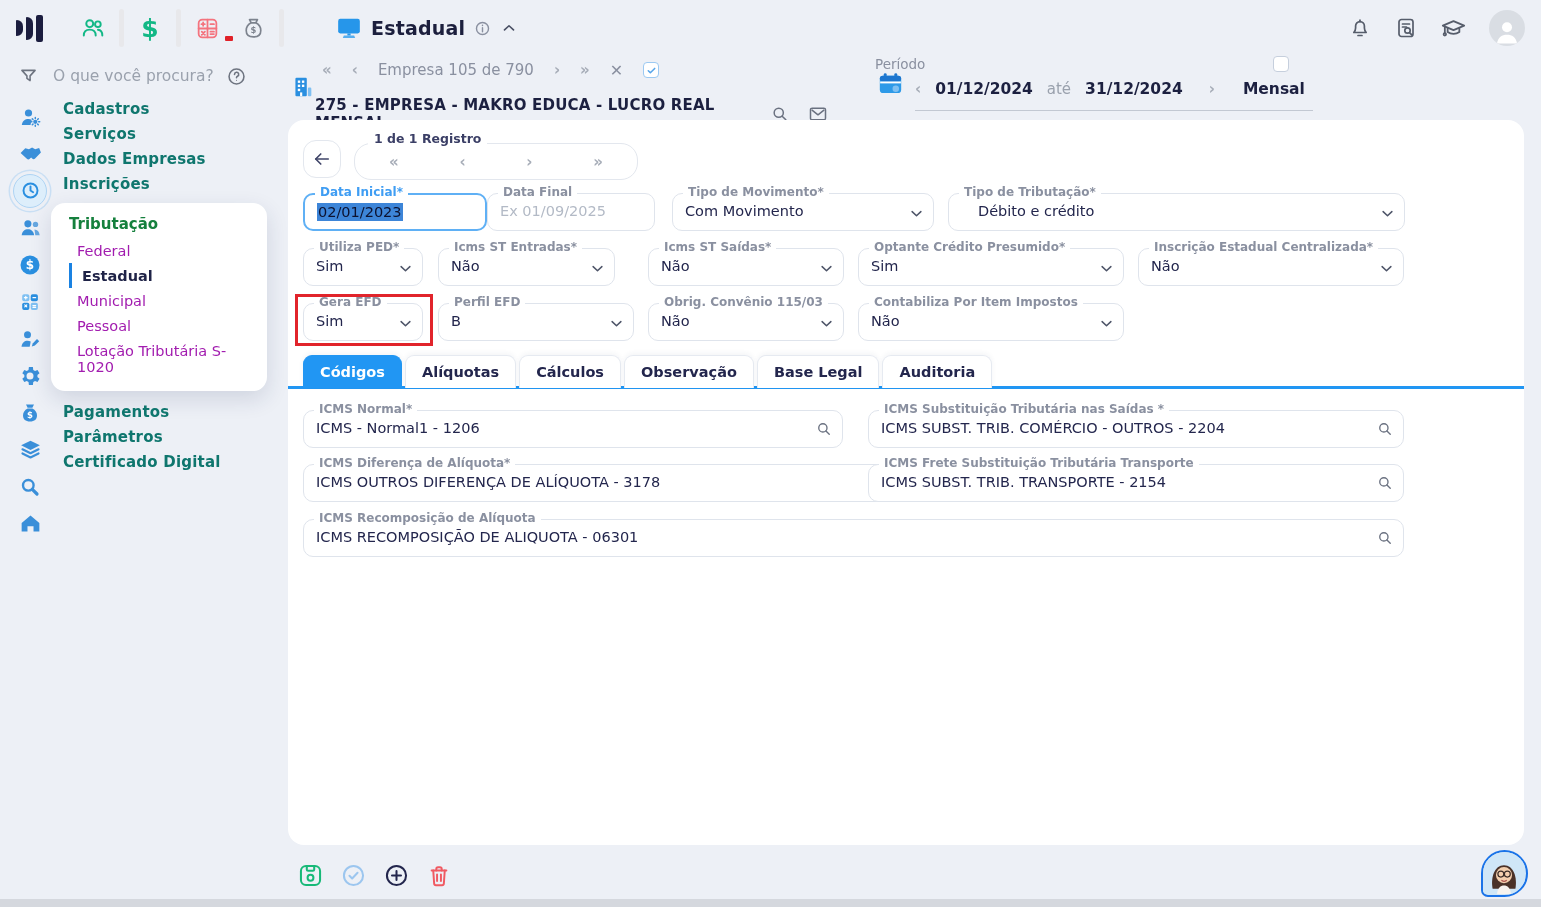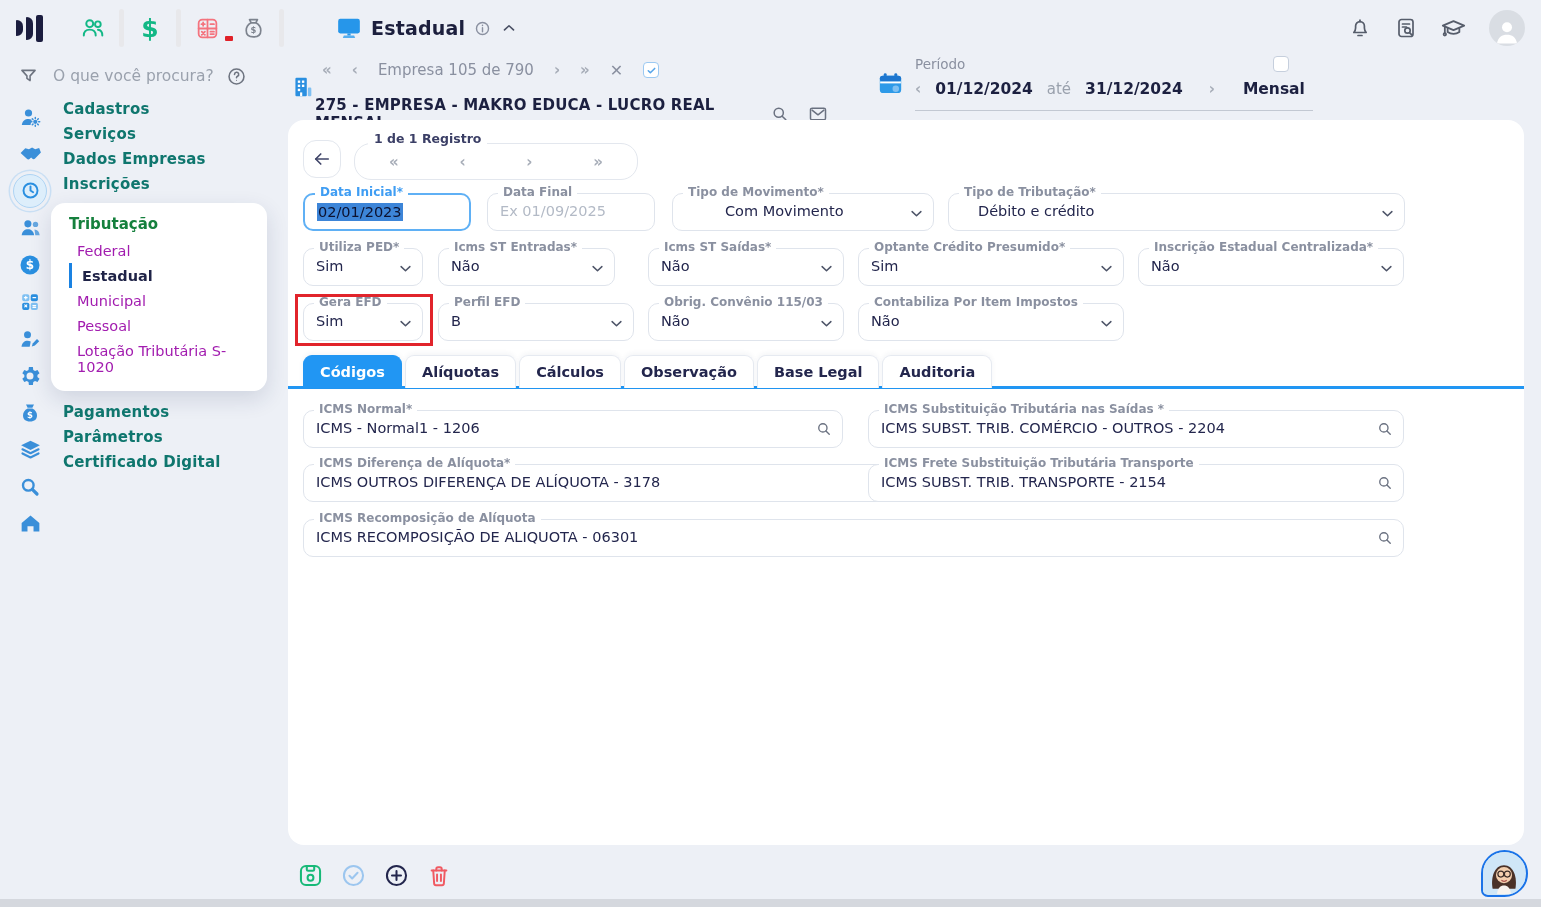--- a/index.html
+++ b/index.html
@@ -54,21 +54,21 @@
   .cn-name { font-weight:700; font-size:15px; color:#1c2040; letter-spacing:.2px; }
   .cn-icons { display:flex; gap:18px; margin-left:38px; color:#6a7180; }
   .cn-underline { margin:7px 0 0 27px; width:500px; border-bottom:1px solid #c2c8d2; }
   .building-ic { position:absolute; left:2px; top:16px; }
   .chev-txt { font-size:15px; color:#a7adb8; font-weight:700; cursor:default; }
   .close-x { font-size:16px; color:#8a90a0; cursor:default; }
   .checkbox { width:16px; height:16px; border-radius:4px; background:#fff; border:1.5px solid #c6cfdd; }
   .checkbox.checked { border-color:#9cc9f2; display:flex; align-items:center; justify-content:center; }
 
   .period { position:absolute; left:875px; top:56px; width:440px; }
-  .period-label { margin-left:40px; color:#8a90a0; font-size:13.5px; }
+  .period-label { color:#8a90a0; font-size:13.5px; }
   .period-row { display:flex; align-items:center; margin-left:40px; margin-top:5px; gap:14px; height:24px; }
   .period-date { font-weight:700; font-size:15.5px; color:#1c2040; }
   .period-until { color:#9aa1ad; font-size:15px; }
   .period-mode { font-weight:700; font-size:15.5px; color:#1c2040; margin-left:14px; }
   .period-underline { margin:9px 0 0 40px; width:398px; border-bottom:1px solid #c2c8d2; }
   .calendar-ic { position:absolute; left:2px; top:14px; }
   .period-check { position:absolute; right:26px; top:0; }
 
   
   .card { position:absolute; left:288px; top:120px; width:1236px; height:725px; background:#fff; border-radius:16px; }
@@ -388,29 +388,29 @@
       </svg>
   </div>
   <span class="record-label">1 de 1 Registro</span>
   <div class="record-box">
     <span class="chev-txt">«</span>
     <span class="chev-txt">‹</span>
     <span class="chev-txt">›</span>
     <span class="chev-txt">»</span>
   </div>
 
-  <div class="field focus" style="left:15px; top:73px; width:168px;">
+  <div class="field focus" style="left:15px; top:73px; width:184px;">
     <span class="flabel">Data Inicial*</span>
     <span class="fvalue"><span class="sel-text">02/01/2023</span></span>
   </div>
   <div class="field" style="left:199px; top:73px; width:168px;">
     <span class="flabel">Data Final</span>
     <span class="fvalue placeholder">Ex 01/09/2025</span>
   </div>
-  <div class="field" style="left:384px; top:73px; width:262px;padding-left:40px;">
+  <div class="field" style="left:384px; top:73px; width:262px;">
     <span class="flabel">Tipo de Movimento*</span>
     <span class="fvalue">Com Movimento</span>
     <svg class="chev-down" width="15" height="15" viewBox="0 0 24 24" fill="none" stroke="currentColor" stroke-width="2.4" stroke-linecap="round" stroke-linejoin="round">
         <path d="m5 9 7 6.5L19 9"></path>
       </svg>
   </div>
   <div class="field" style="left:660px; top:73px; width:457px;padding-left:17px;">
     <span class="flabel">Tipo de Tributação*</span>
     <span class="fvalue">Débito e crédito</span>
     <svg class="chev-down" width="15" height="15" viewBox="0 0 24 24" fill="none" stroke="currentColor" stroke-width="2.4" stroke-linecap="round" stroke-linejoin="round">

